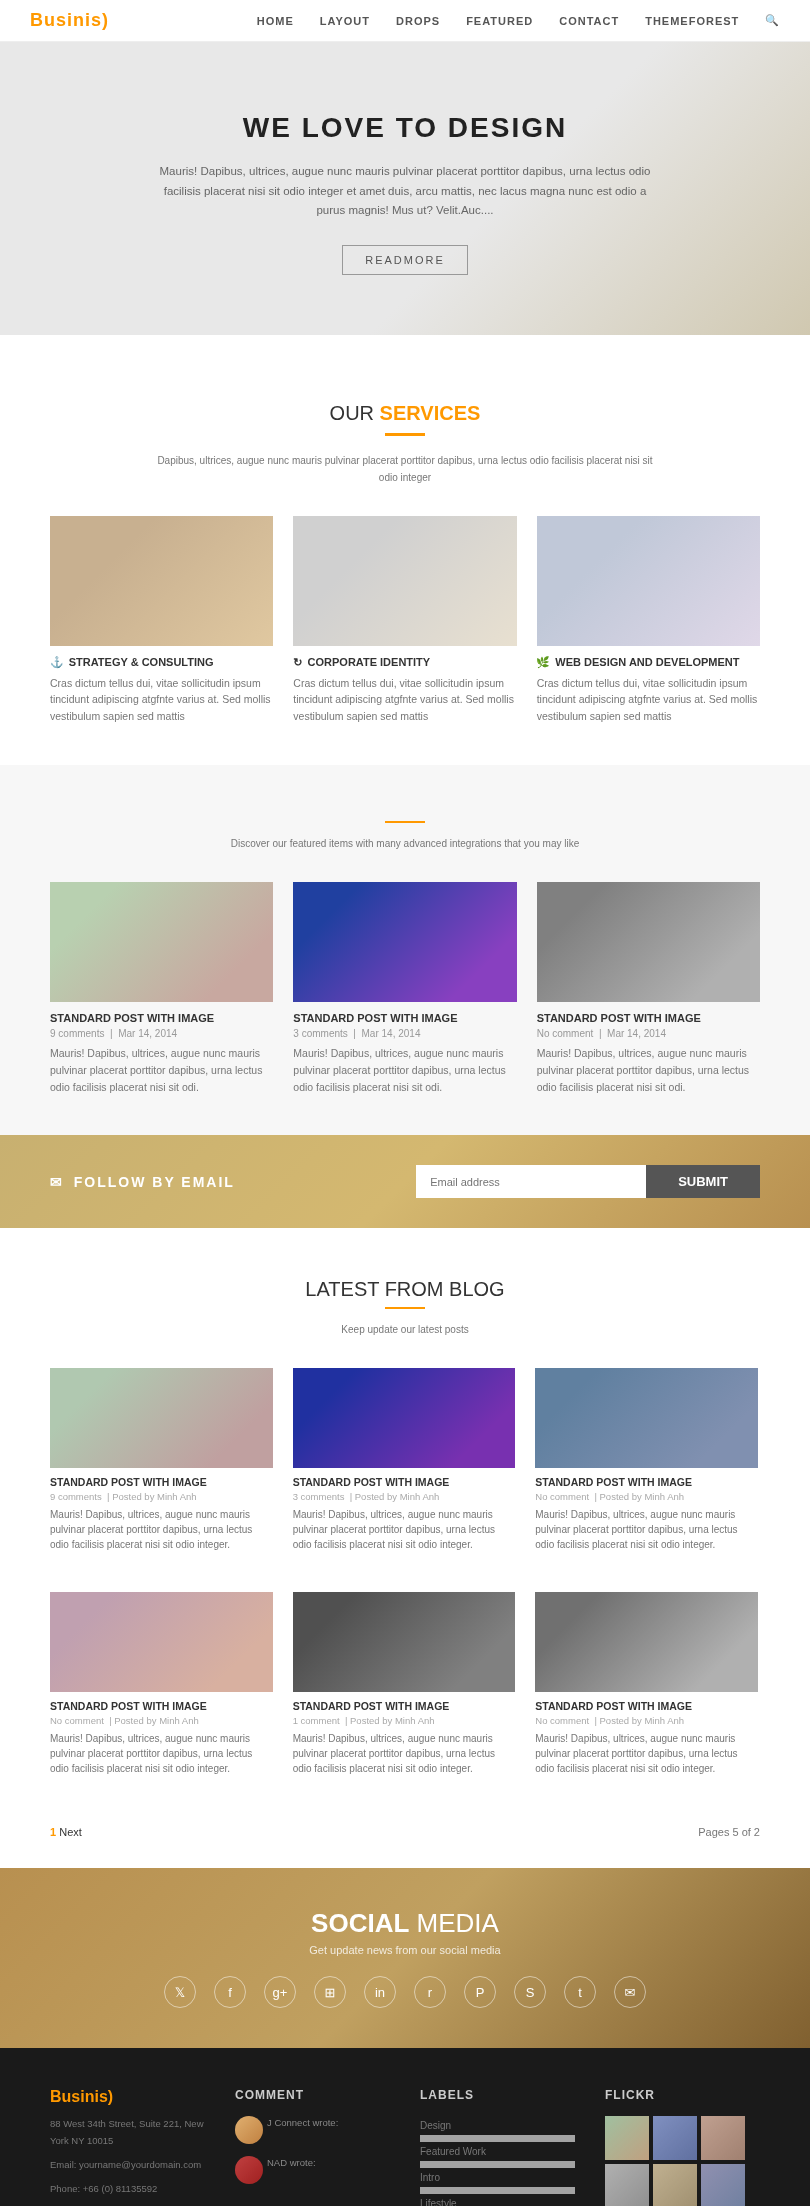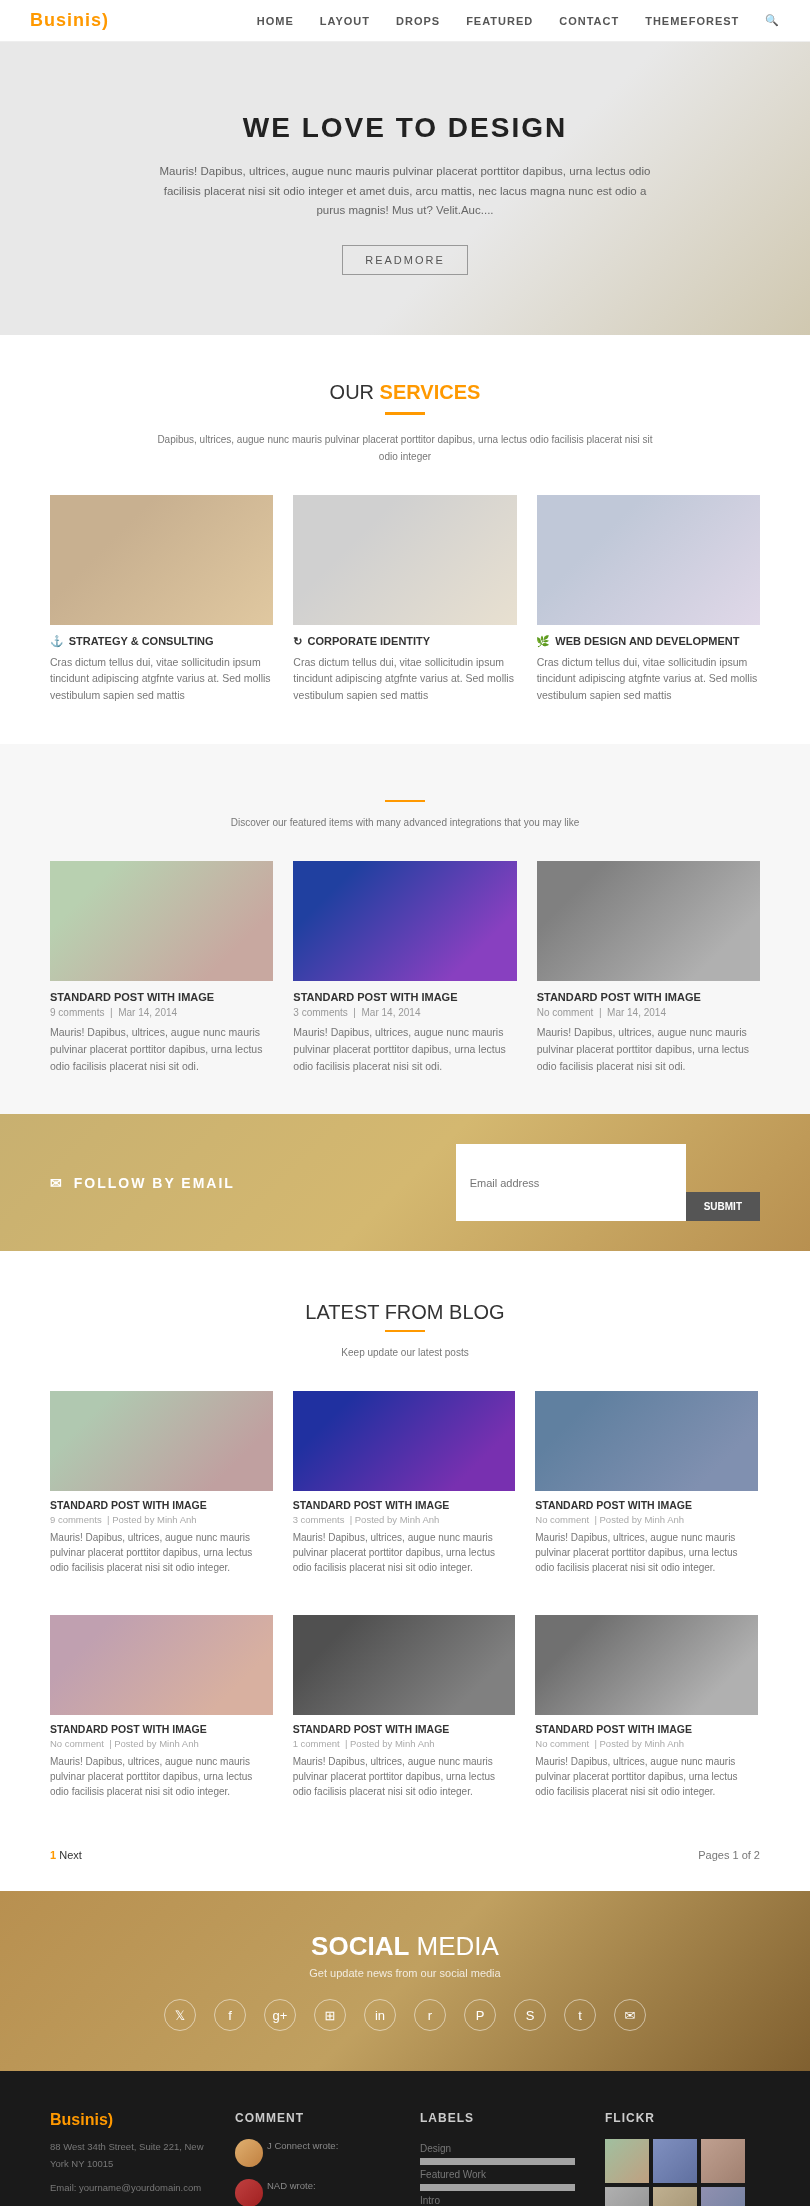--- a/index.html
+++ b/index.html
@@ -34,21 +34,21 @@
       font-size: 11px;
       letter-spacing: 2px;
       color: #555;
       cursor: pointer;
       display: inline-block;
       text-transform: uppercase;
     }
 
     
     .services-section {
-      padding: 46px 50px 40px;
+      padding: 67px 50px 40px;
       text-align: center;
       background: #fff;
     }
     .section-label { font-size: 20px; font-weight: 300; color: #333; margin-bottom: 8px; }
     .section-label strong { color: #f90; font-weight: 700; }
     .section-label-underline { width: 40px; height: 3px; background: #f90; margin: 0 auto 16px; }
     .section-desc { font-size: 10px; color: #777; line-height: 1.7; margin-bottom: 30px; max-width: 500px; margin-left: auto; margin-right: auto; }
 
     .services-grid { display: flex; gap: 20px; justify-content: center; }
     .service-card { flex: 1; text-align: left; }
@@ -87,27 +87,26 @@
       padding: 9px 14px;
       font-size: 11px;
       border: none;
       width: 230px;
       color: #aaa;
       outline: none;
     }
     .follow-btn {
       background: #555;
       color: #fff;
-      padding: 9px 18px;
-      font-size: 10px;
+      padding: 9px 32px;
+      font-size: 13px;
       font-weight: bold;
       border: none;
       cursor: pointer;
       text-transform: uppercase;
-      margin-top: 48px;
     }
 
     
     .latest-blog { padding: 50px 50px 30px; background: #fff; text-align: center; }
     .latest-blog-grid { display: flex; gap: 20px; margin-top: 20px; flex-wrap: wrap; }
     .latest-blog-card { flex: 0 0 calc(33.33% - 14px); text-align: left; margin-bottom: 20px; }
     .latest-blog-img { width: 100%; height: 100px; margin-bottom: 8px; }
     .latest-blog-title { font-size: 10.5px; font-weight: bold; text-transform: uppercase; color: #333; margin-bottom: 3px; }
     .latest-blog-meta { font-size: 9.5px; color: #aaa; margin-bottom: 5px; }
     .latest-blog-excerpt { font-size: 10px; color: #777; line-height: 1.5; }
@@ -345,21 +344,21 @@
     </div>
   </div>
 </section>
 
 <div class="pagination">
   <div class="pagination-links">
     <span class="active">1</span>
     <span> </span>
     <span>Next</span>
   </div>
-  <div>Pages 1 of 2</div>
+  <div>Pages 5 of 2</div>
 </div>
 
 <section class="social-section">
   <div class="social-title">
     <strong>SOCIAL</strong>
     <span> </span>
     <span>MEDIA</span>
   </div>
   <p class="social-subtitle">Get update news from our social media</p>
   <div class="social-icons">

